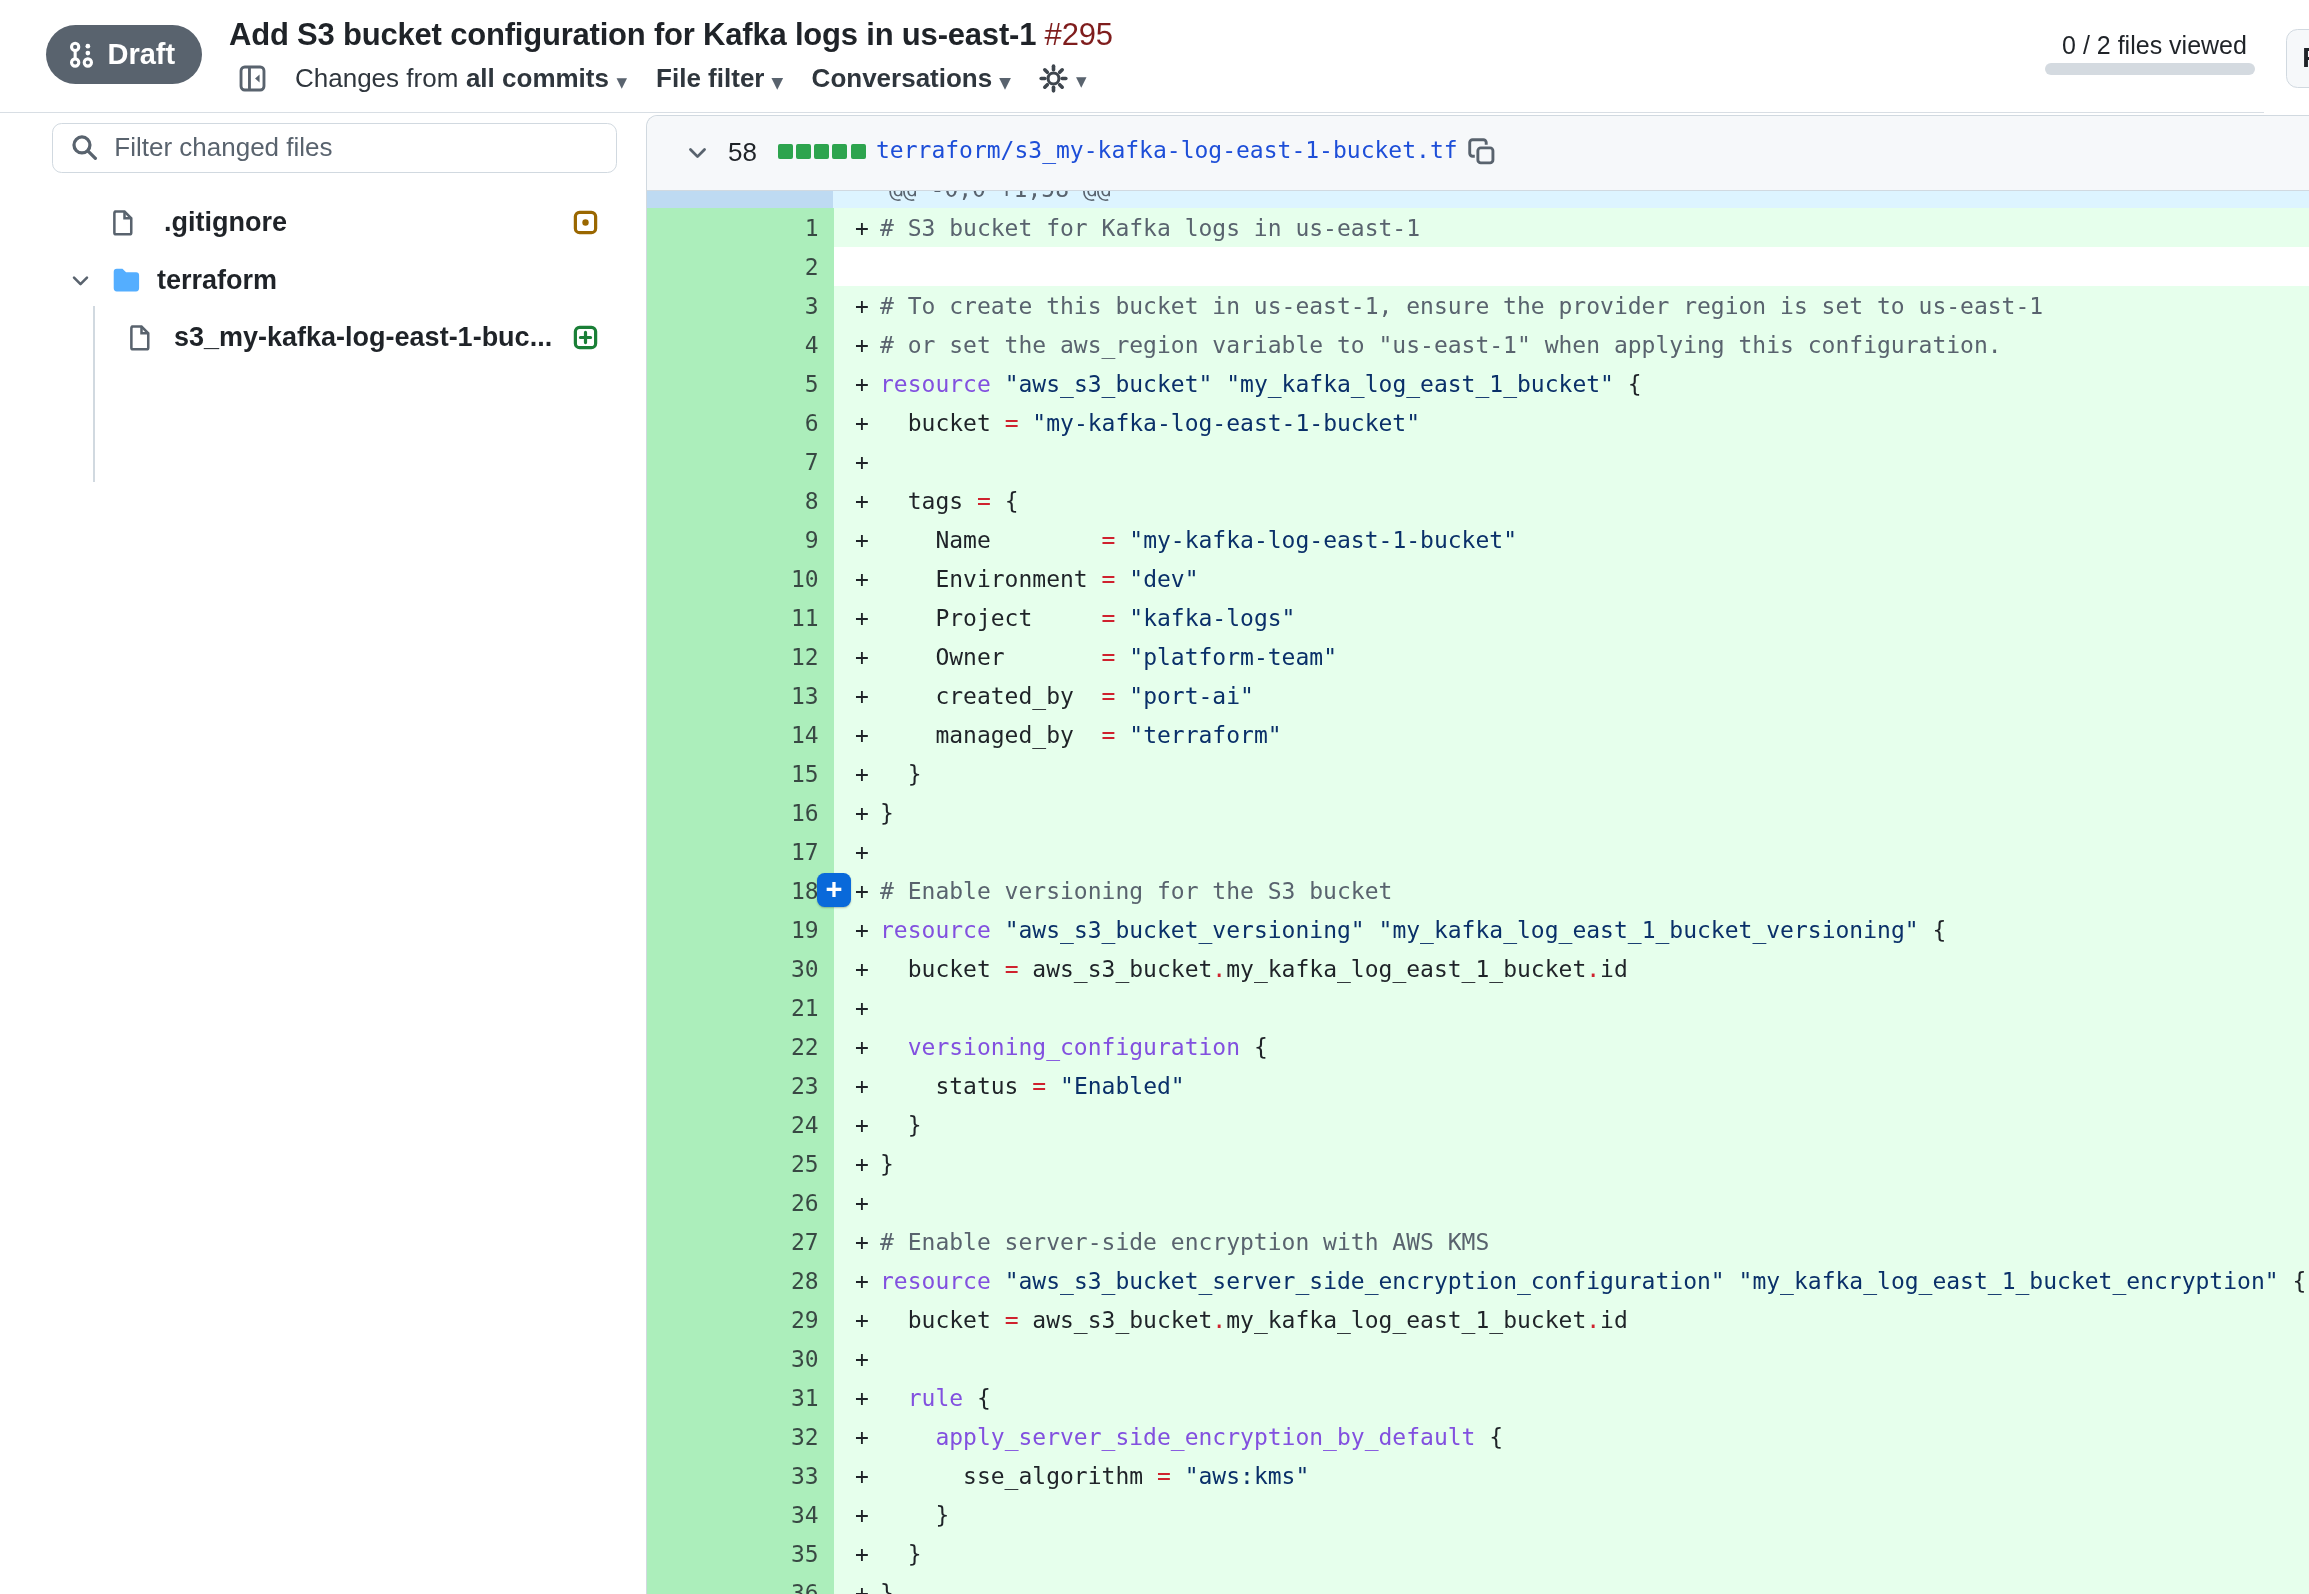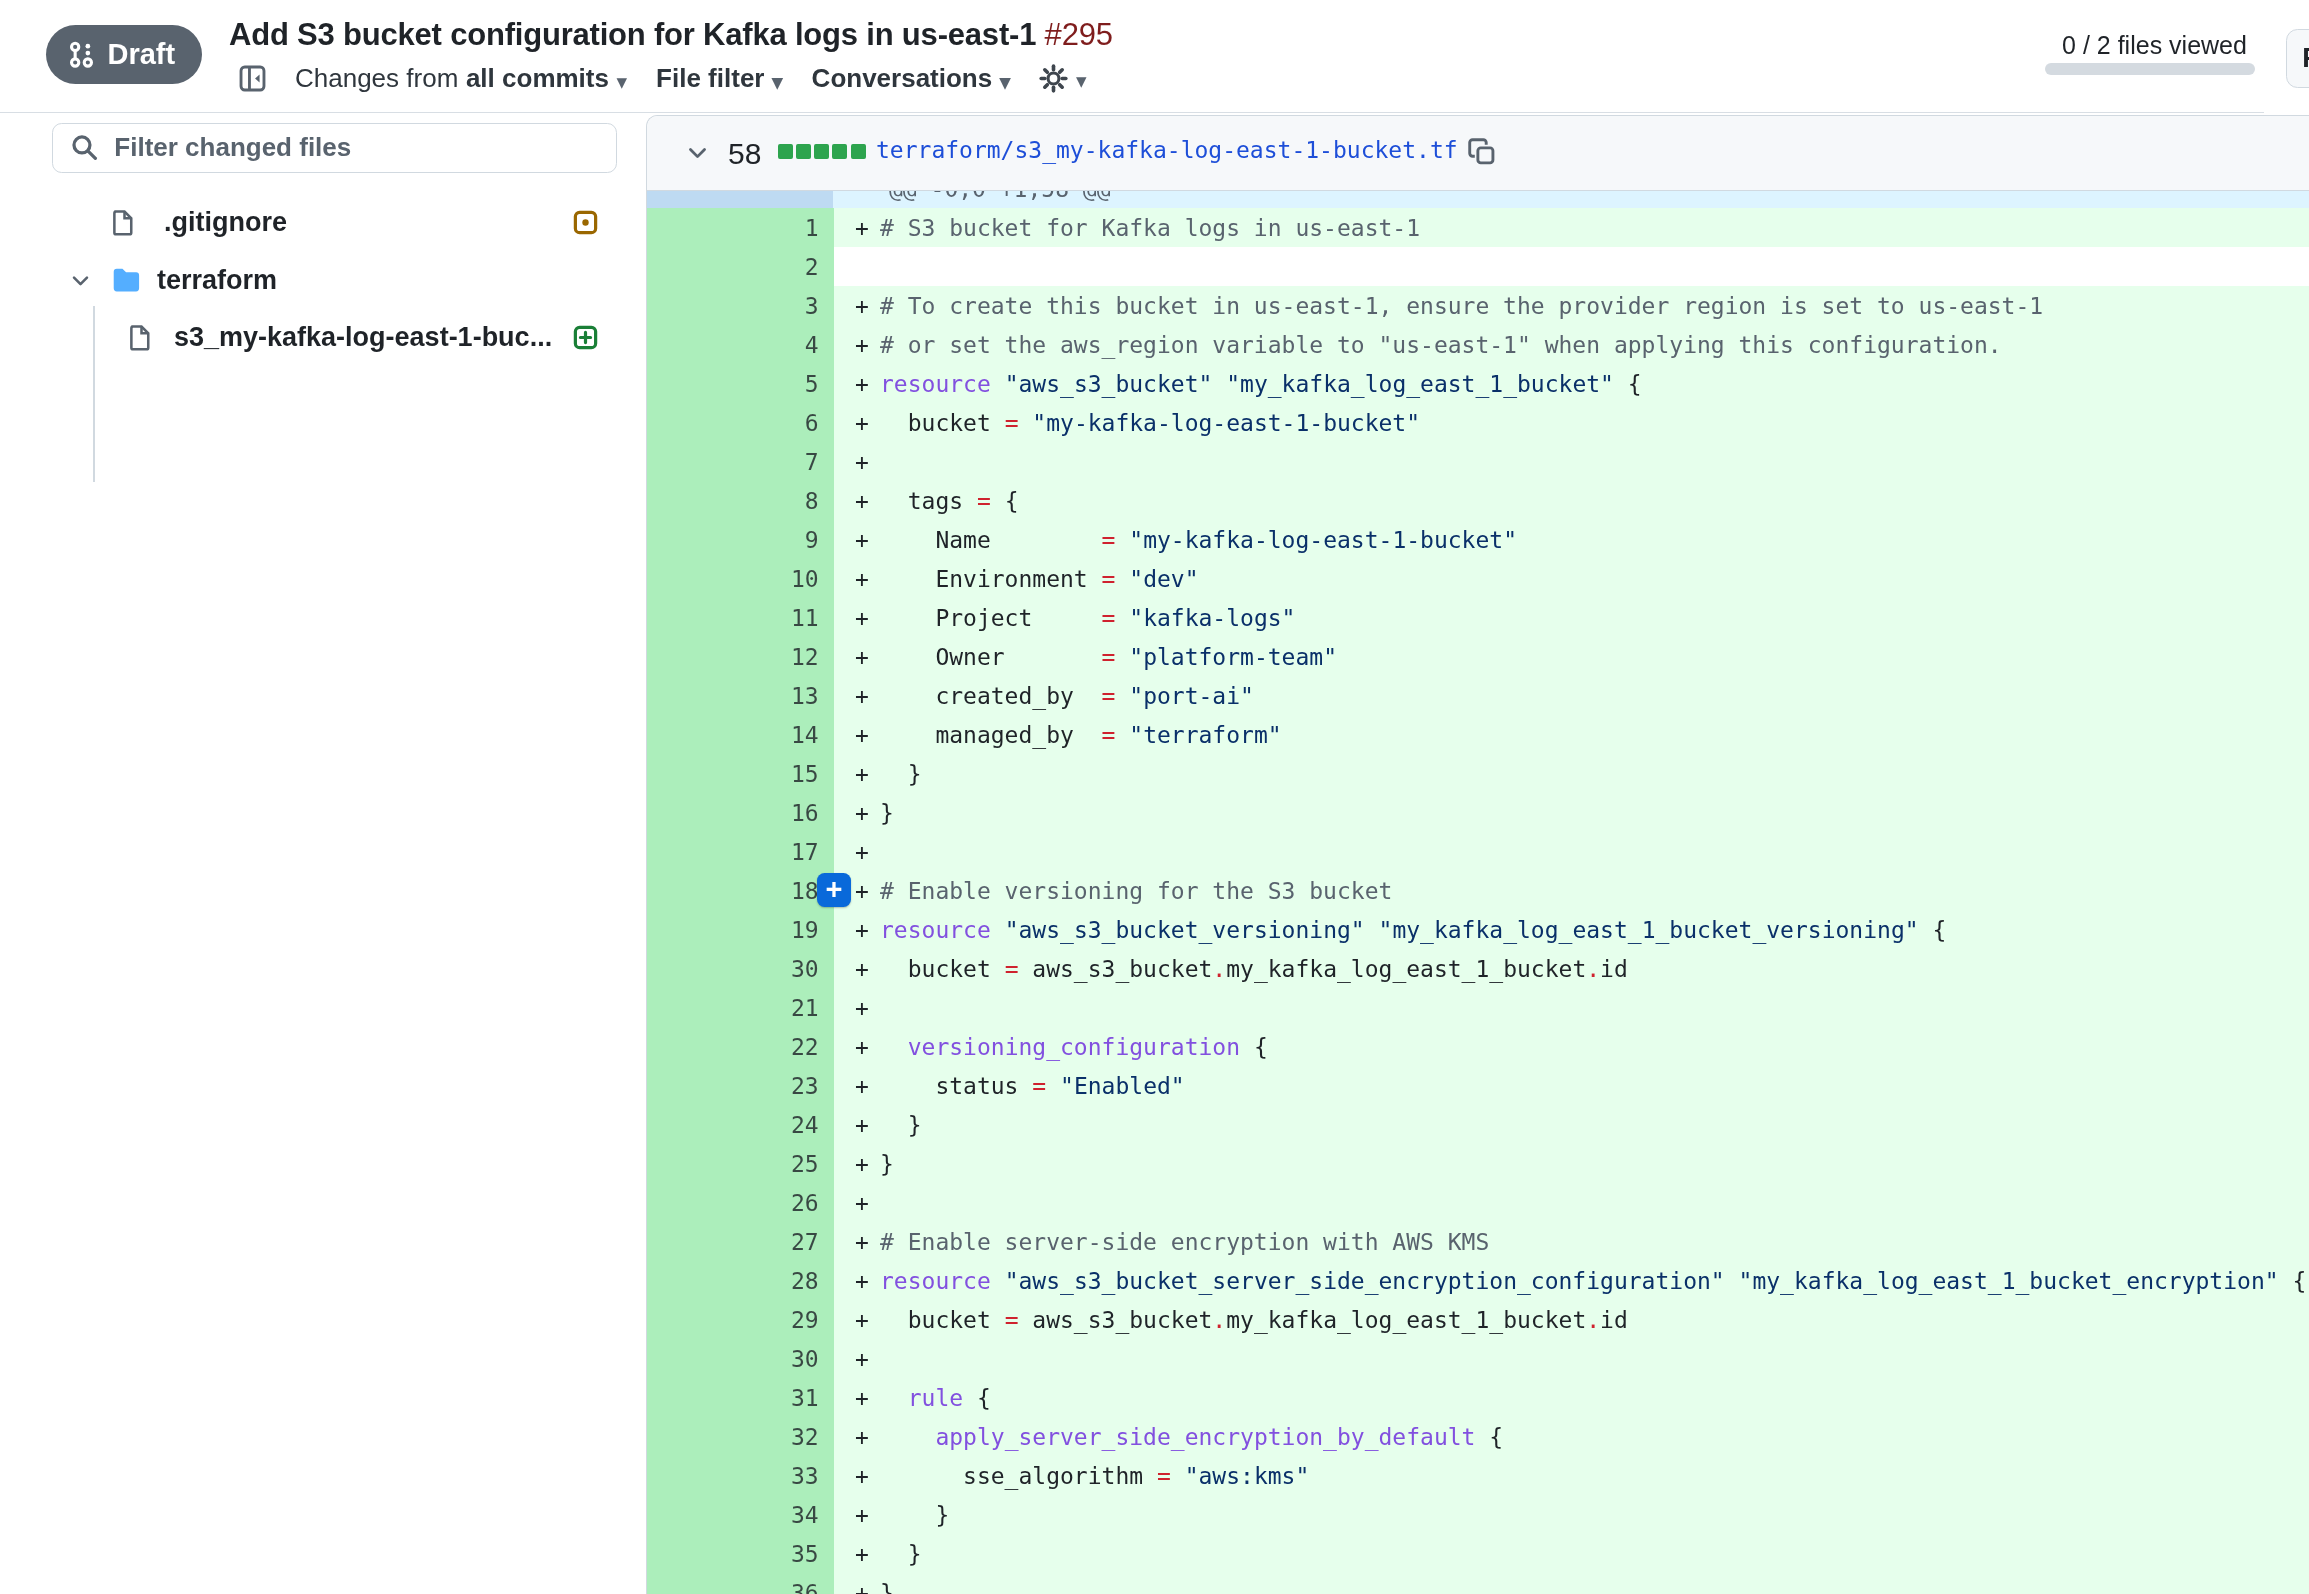--- a/index.html
+++ b/index.html
@@ -29,33 +29,33 @@
   #review-button-fragment { position:absolute; left:2286px; top:29px; width:57px; height:59px;
                             border:1.9px solid #d1d9e0; border-radius:11.5px; background:#f6f8fa;
                             font-size:27px; font-weight:600; color:#1f2328;
                             display:flex; align-items:center; padding-left:15.3px; }
 
   
   #sidebar { position:absolute; left:0; top:113px; width:644px; height:1482px; background:#fff; }
   #filter-input { position:absolute; left:52px; top:9.6px; width:565px; height:50px;
                   border:1.9px solid #d1d9e0; border-radius:9.6px; background:#fff;
                   display:flex; align-items:center; gap:15.3px; padding:0 17px; }
-  #filter-input .ph { color:#59636e; font-size:26px;font-weight:bold; }
+  #filter-input .ph { color:#59636e; font-size:26px; }
   .tree-row { position:absolute; left:0; width:644px; height:54px; display:flex; align-items:center;font-weight:bold; }
   .tree-label { font-size:27px; color:#1f2328; white-space:nowrap; }
   .status-badge { position:absolute; left:572px; }
   #tree-guide { position:absolute; left:93px; top:193px; width:1.9px; height:176px; background:#d1d9e0; }
 
   
   #diff-card { position:absolute; left:646px; top:115px; width:1663px; height:1480px;
                border-left:1.9px solid #d1d9e0; border-top:1.9px solid #d1d9e0;
                border-radius:11.5px 0 0 0; background:#fff; overflow:hidden; }
   #file-header { position:absolute; left:0; top:0; width:1663px; height:75px;
                  background:#f6f8fa; border-bottom:1.9px solid #d1d9e0; }
-  #diffstat-count { position:absolute; left:81px; top:21px; font-size:30px; color:#1f2328; }
+  #diffstat-count { position:absolute; left:81px; top:21px; font-size:26px; color:#1f2328; }
   .stat-block { position:absolute; top:28px; width:15.3px; height:15.3px; background:#2da44e; border-radius:1.9px; }
   #file-path { position:absolute; left:229px; top:21px; font-family:"DejaVu Sans Mono", monospace;
                font-size:23px; color:#1d4ed8; white-space:nowrap; }
   #hunk-row { position:absolute; left:0; top:75px; width:1663px; height:17px; overflow:hidden; }
   #hunk-gutter { position:absolute; left:0; top:0; width:186px; height:17px; background:#bedaf2; }
   #hunk-content { position:absolute; left:186px; top:0; width:1477px; height:17px; background:#ddf4ff; }
   #hunk-text { position:absolute; left:242px; top:-15.3px; font-family:"DejaVu Sans Mono", monospace;
                font-size:23px; color:#59636e; white-space:pre; }
 
   #diff-rows { position:absolute; left:0; top:92px; width:1663px; }

